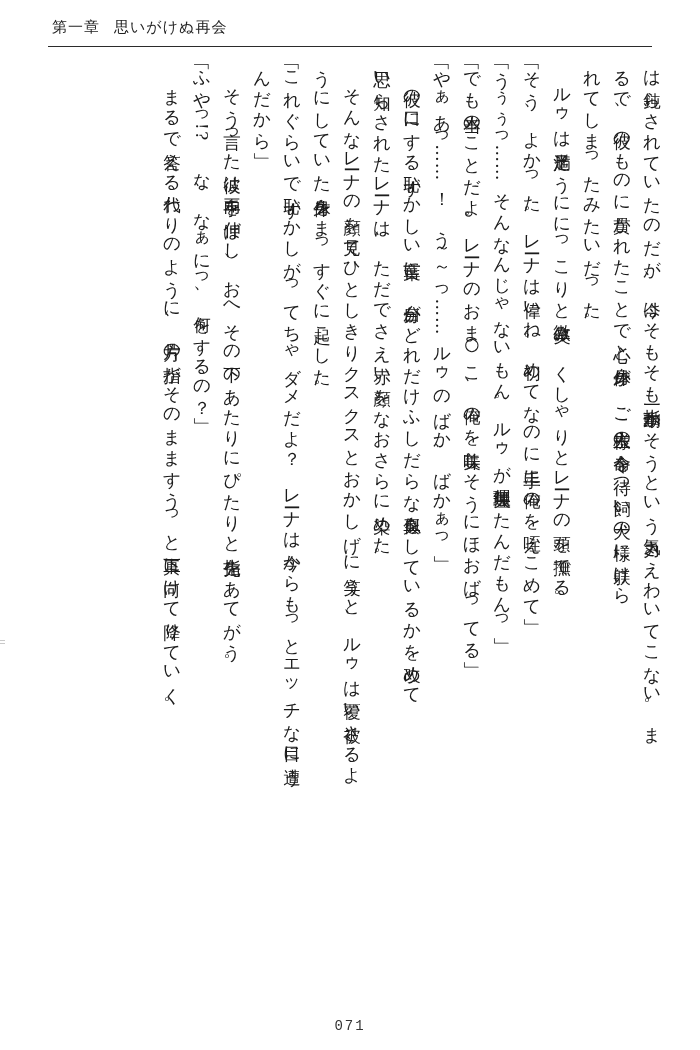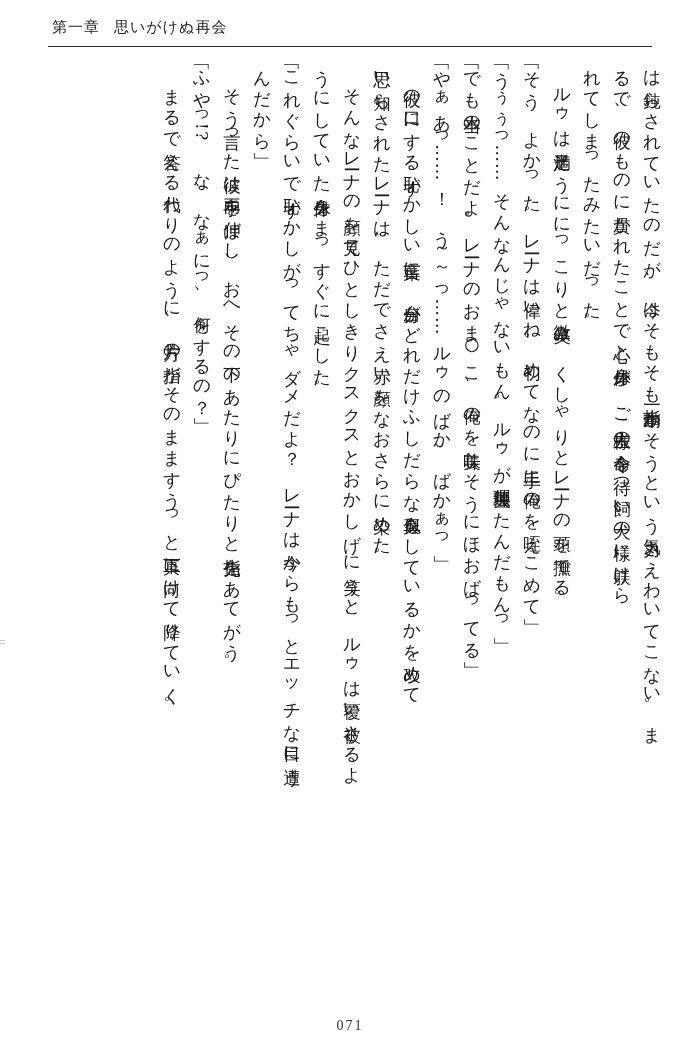--- a/index.html
+++ b/index.html
@@ -68,21 +68,21 @@
   
   .folio {
     position: absolute;
     bottom: 16px;
     left: 0;
     right: 0;
     text-align: center;
     font-size: 14px;
     letter-spacing: 2px;
     color: #333;
-    font-family: Liberation Serif, serif;
+    font-family: Liberation Mono, monospace;
   }
   
   .edge-mark {
     position: absolute;
     left: 0px;
     width: 5px;
     height: 1px;
     background: #c9c9c9;
   }
 </style>

